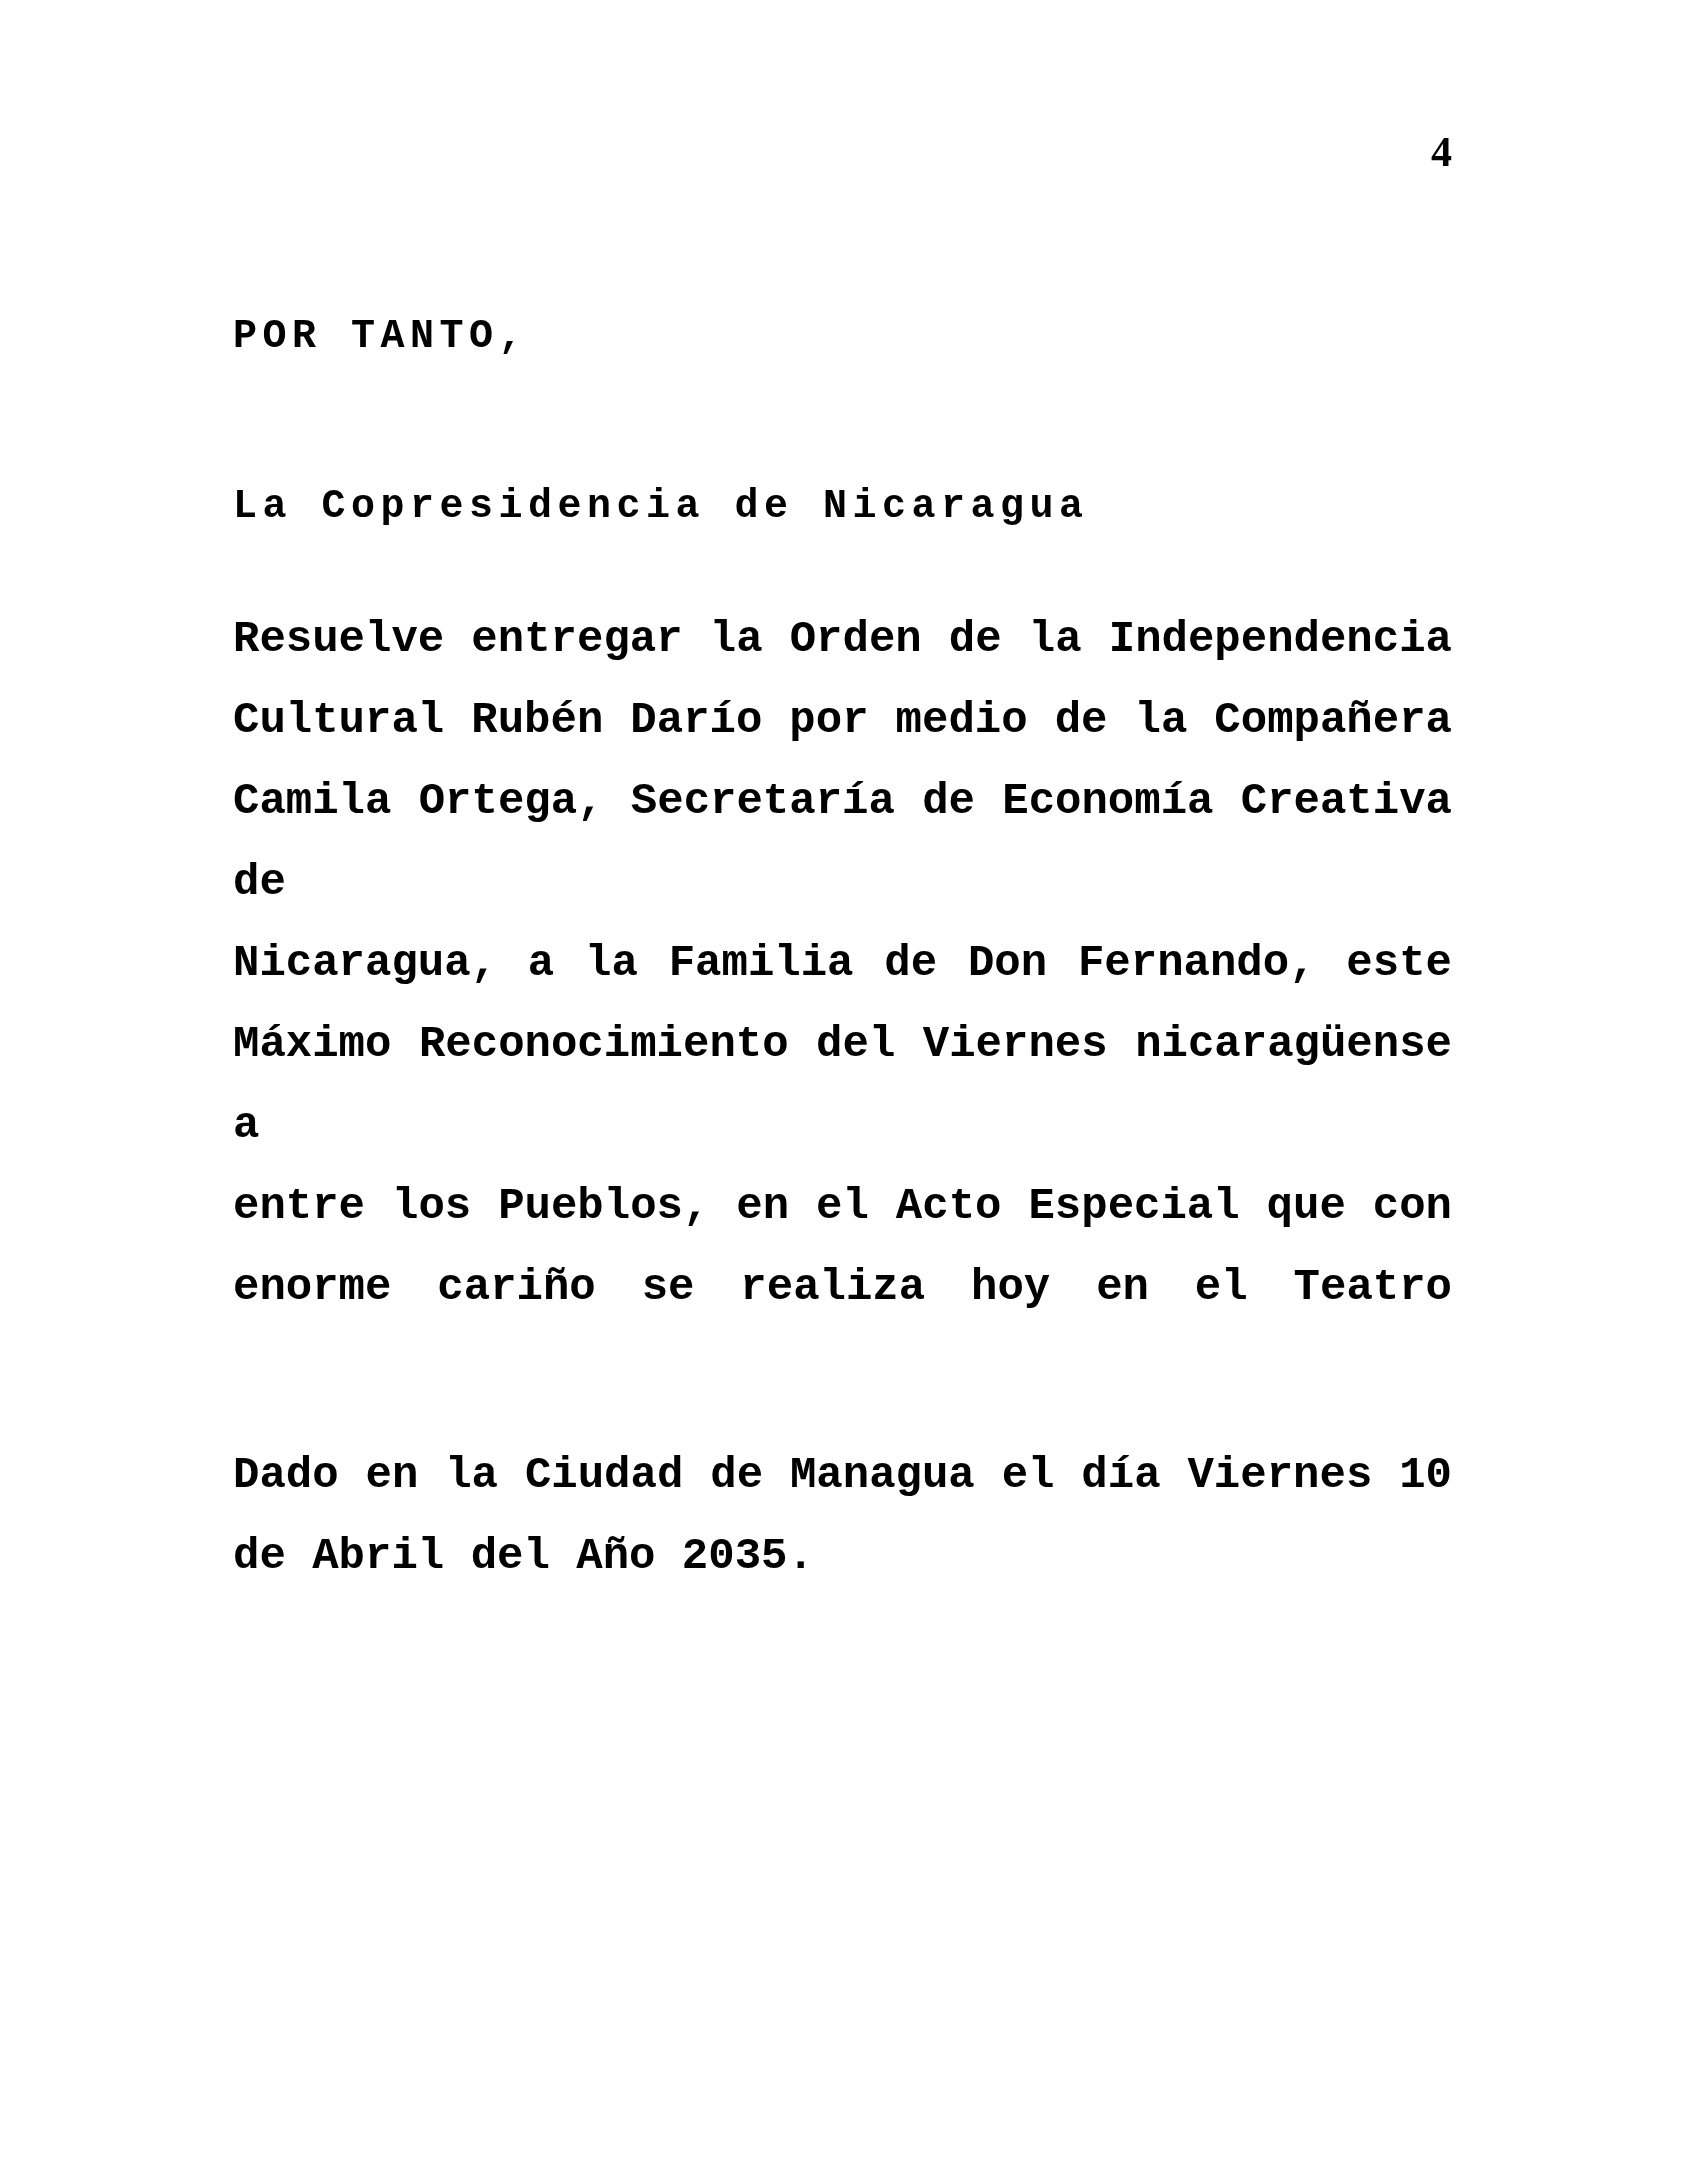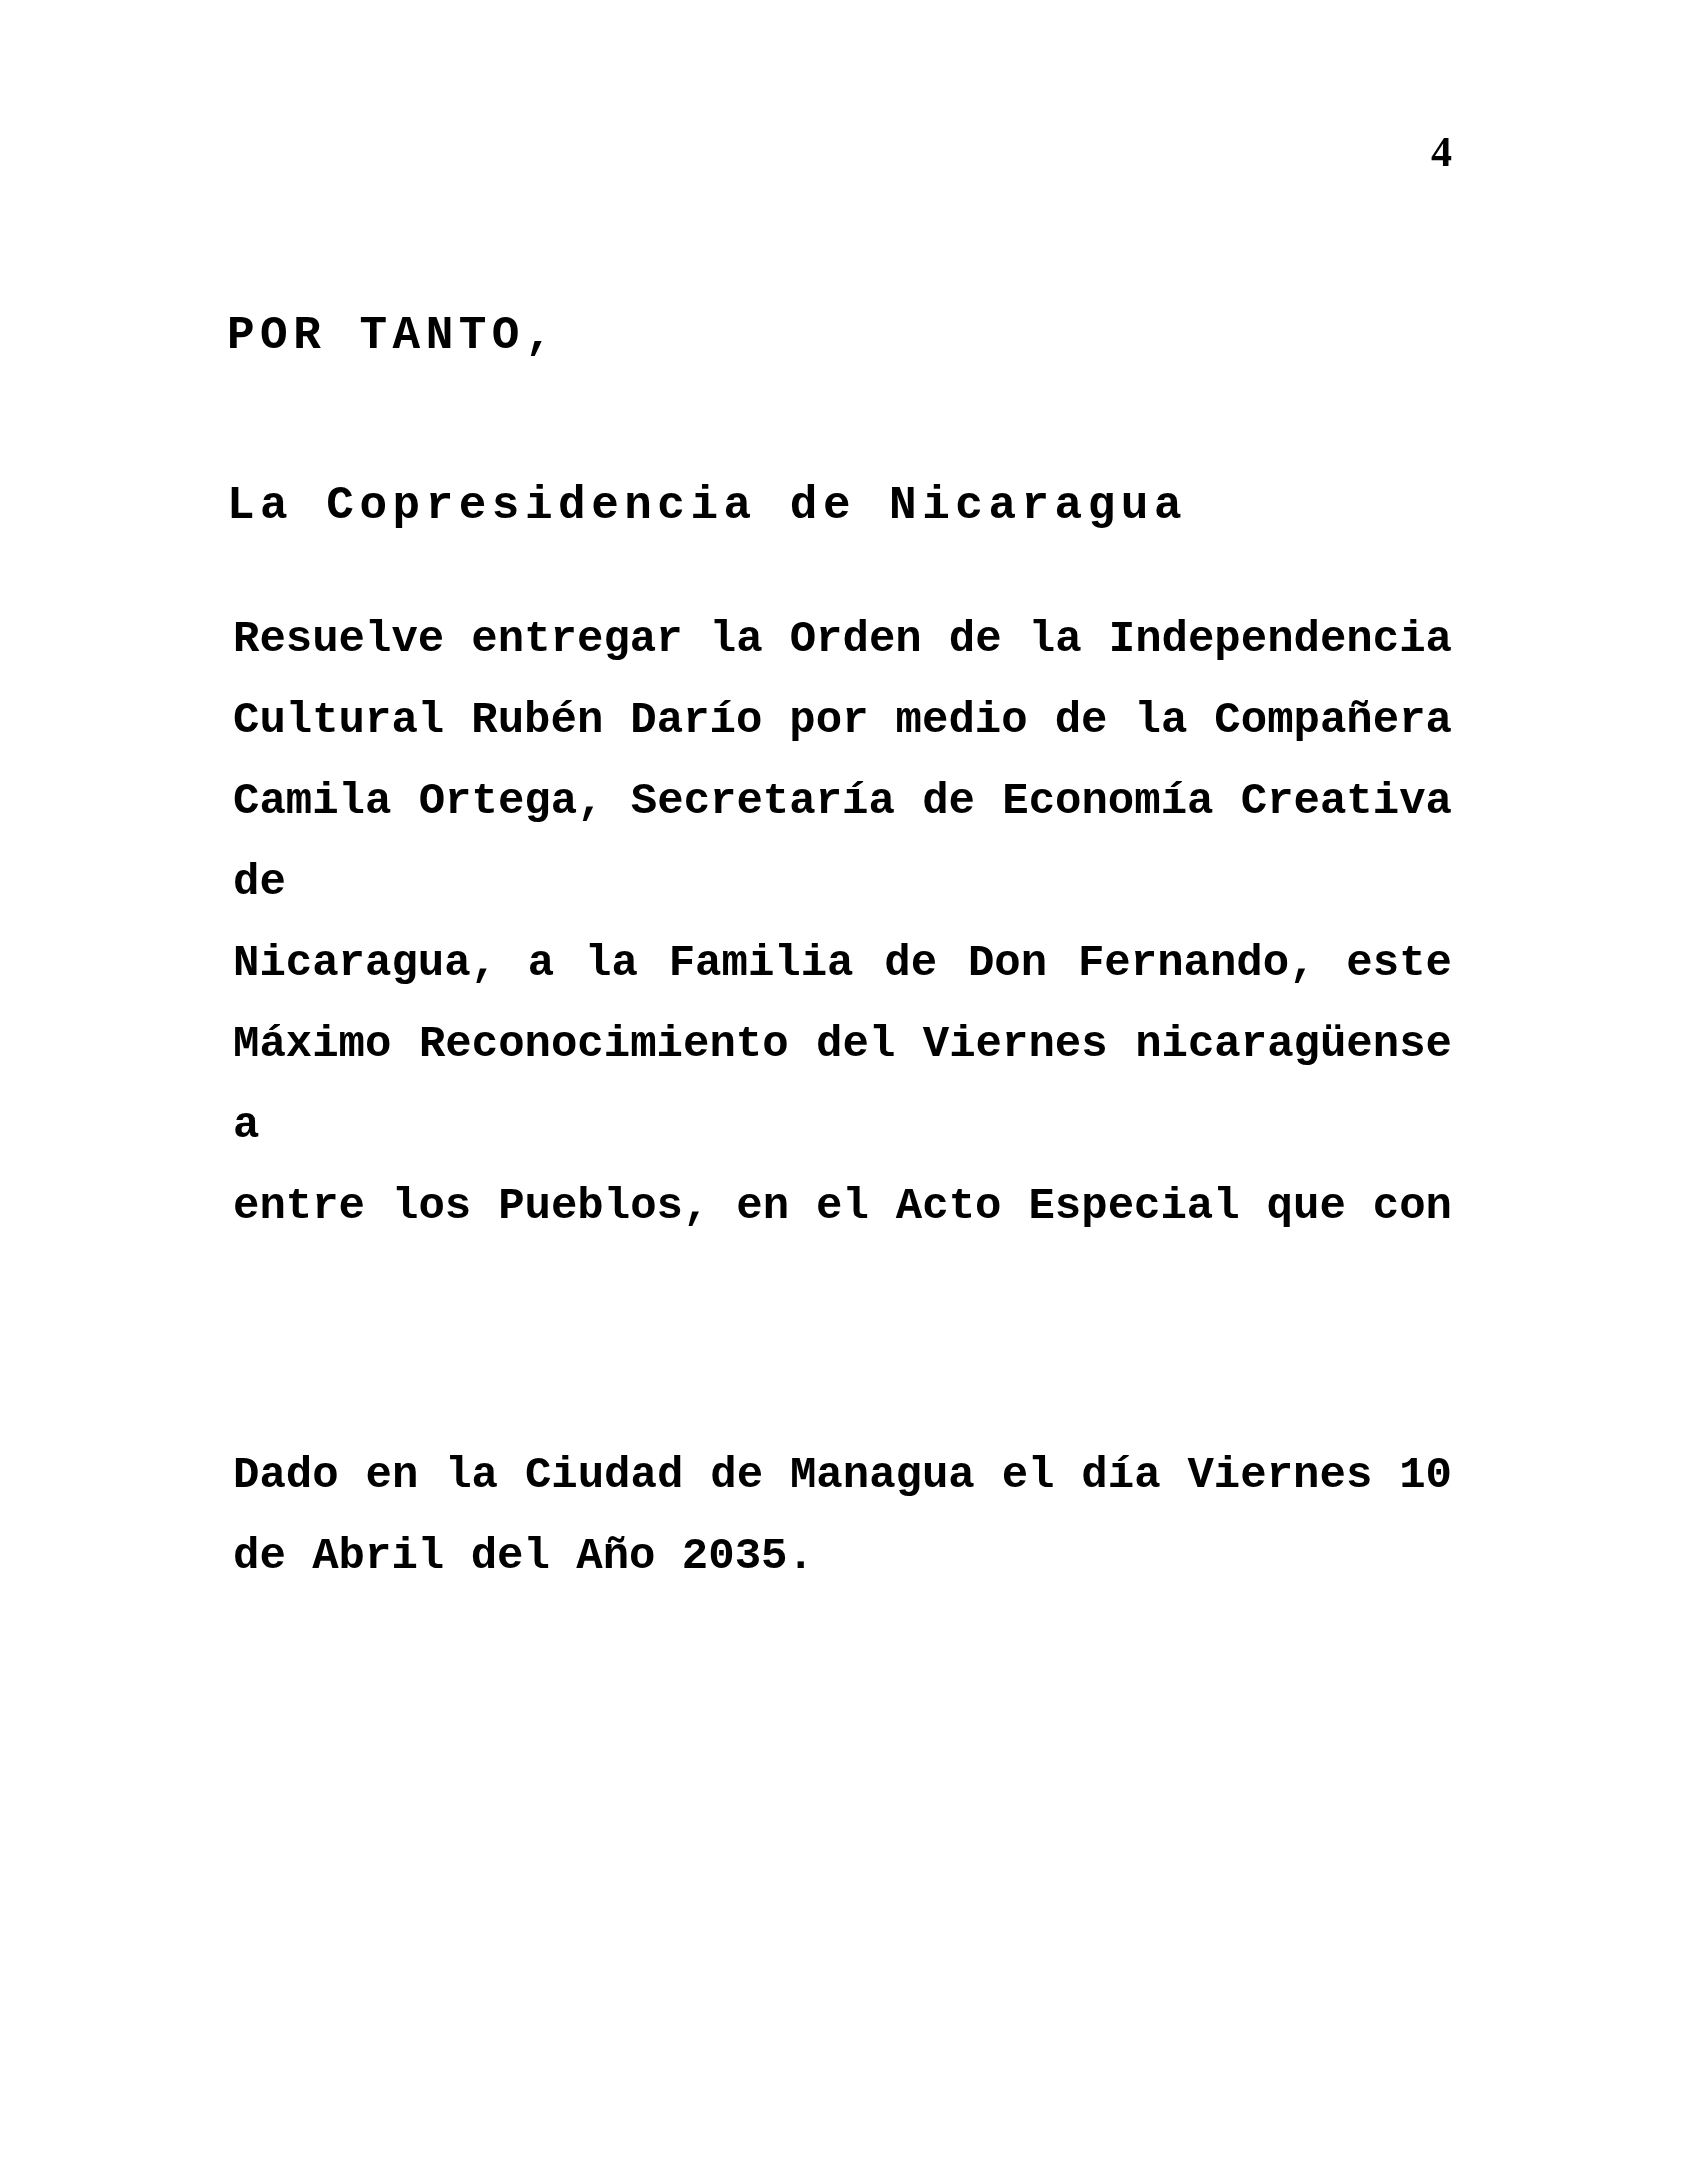--- a/index.html
+++ b/index.html
@@ -20,23 +20,23 @@
     top: 131px;
     width: 1219px;
     text-align: right;
     font-family: "Liberation Serif", "DejaVu Serif", serif;
     font-weight: 700;
     font-size: 42px;
     line-height: 42px;
   }
   .heading {
     position: absolute;
-    left: 227px;
+    left: 233px;
     width: 1219px;
-    font-size: 46px;
+    font-size: 40px;
     line-height: 81px;
     letter-spacing: 5.5px;
     white-space: nowrap;
   }
   .heading.h-portanto { top: 296px; }
   .heading.h-copresidencia { top: 466px; }
   .para {
     position: absolute;
     left: 233px;
     width: 1219px;
@@ -63,20 +63,21 @@
 
   <div class="heading h-copresidencia">La Copresidencia de Nicaragua</div>
 
   <div class="para body-para">
     <div class="line just">Resuelve entregar la Orden de la Independencia</div>
     <div class="line just">Cultural Rubén Darío por medio de la Compañera</div>
     <div class="line just">Camila Ortega, Secretaría de Economía Creativa de</div>
     <div class="line just">Nicaragua, a la Familia de Don Fernando, este</div>
     <div class="line just">Máximo Reconocimiento del Viernes nicaragüense a</div>
     <div class="line just">entre los Pueblos, en el Acto Especial que con</div>
+    <div class="line just">enorme cariño se realiza hoy en el Teatro</div>
   </div>
 
   <div class="para closing-para">
     <div class="line just">Dado en la Ciudad de Managua el día Viernes 10</div>
     <div class="line">de Abril del Año 2035.</div>
   </div>
 
 </div>
 
 

